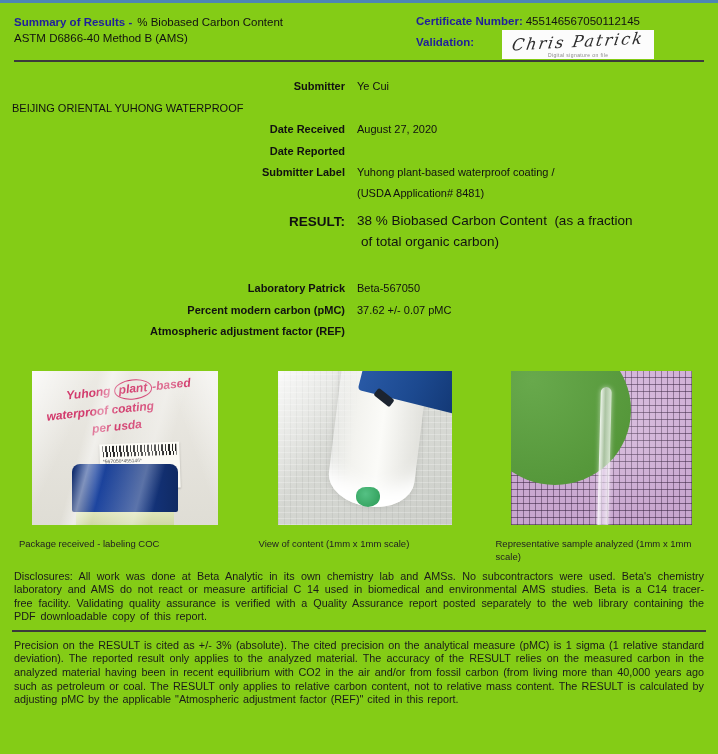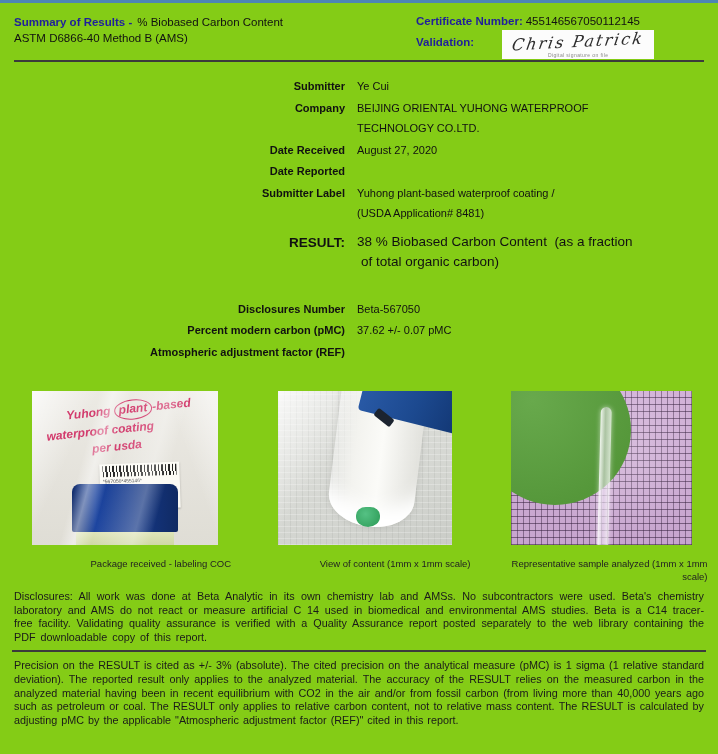--- a/index.html
+++ b/index.html
@@ -39,21 +39,21 @@
   .result-row .fvalue { font-size: 13.5px; line-height: 21px; }
   .ws-pre { white-space: pre; }
   .indent2 { padding-left: 4px; }
   .lab-block { margin-top: 26px; }
 
   
   .photos { display: flex; justify-content: space-between; padding: 0 26px 0 32px; margin-top: 29px; }
   .figure { width: 181px; }
   .fig1 { width: 186px; } .fig2 { width: 174px; }
   .photo { position: relative; height: 154px; overflow: hidden; }
-  .caption { width: 212px; margin: 12px 0 0 50%; transform: translateX(-50%); text-align: right;
+  .caption { width: 212px; margin: 12px 0 0 50%; transform: translateX(-50%); text-align: left;
              font-size: 9.5px; line-height: 13px; color: #222; }
 
   
   .photo1 { background:
       linear-gradient(115deg, rgba(255,255,255,.75) 0%, rgba(255,255,255,0) 26%),
       linear-gradient(250deg, rgba(255,255,255,.5) 4%, rgba(255,255,255,0) 22%),
       linear-gradient(180deg, #eceae4 0%, #e4e2db 60%, #dfddd5 100%);
   }
   .sheen { position: absolute; inset: 0; pointer-events: none; background:
       linear-gradient(105deg, transparent 30%, rgba(255,255,255,.45) 36%, transparent 44%, rgba(255,255,255,.3) 62%, transparent 70%); }
@@ -143,24 +143,22 @@
   <div class="rule"></div>
 
   <section class="fields">
     <div class="frow">
       <div class="flabel">Submitter</div>
       <div class="fvalue">
         <div>Ye Cui</div>
       </div>
     </div>
     <div class="frow">
-      <div class="flabel">Company</div>
       <div class="fvalue">
         <div>BEIJING ORIENTAL YUHONG WATERPROOF</div>
-        <div>TECHNOLOGY CO.LTD.</div>
       </div>
     </div>
     <div class="frow">
       <div class="flabel">Date Received</div>
       <div class="fvalue">
         <div>August 27, 2020</div>
       </div>
     </div>
     <div class="frow">
       <div class="flabel">Date Reported</div>
@@ -176,21 +174,21 @@
     <div class="frow result-row">
       <div class="flabel">RESULT:</div>
       <div class="fvalue">
         <div class="ws-pre">38 % Biobased Carbon Content  (as a fraction</div>
         <div class="indent2">of total organic carbon)</div>
       </div>
     </div>
 
     <div class="lab-block">
       <div class="frow">
-        <div class="flabel">Disclosures Number</div>
+        <div class="flabel">Laboratory Patrick</div>
         <div class="fvalue">Beta-567050</div>
       </div>
       <div class="frow">
         <div class="flabel">Percent modern carbon (pMC)</div>
         <div class="fvalue">37.62 +/- 0.07 pMC</div>
       </div>
       <div class="frow">
         <div class="flabel">Atmospheric adjustment factor (REF)</div>
       </div>
     </div>

